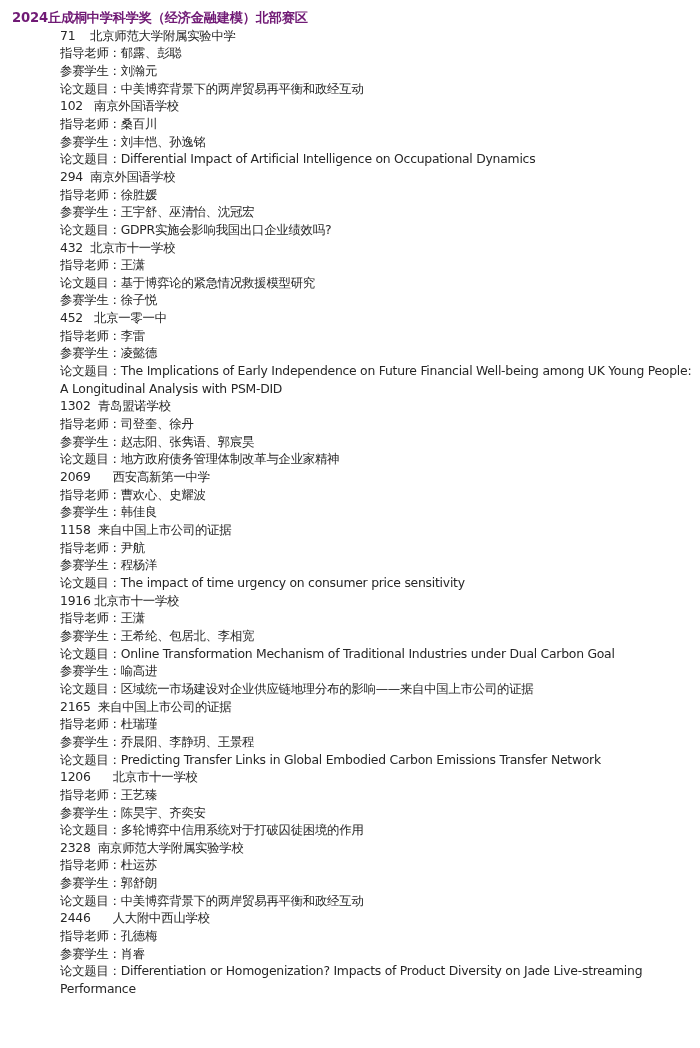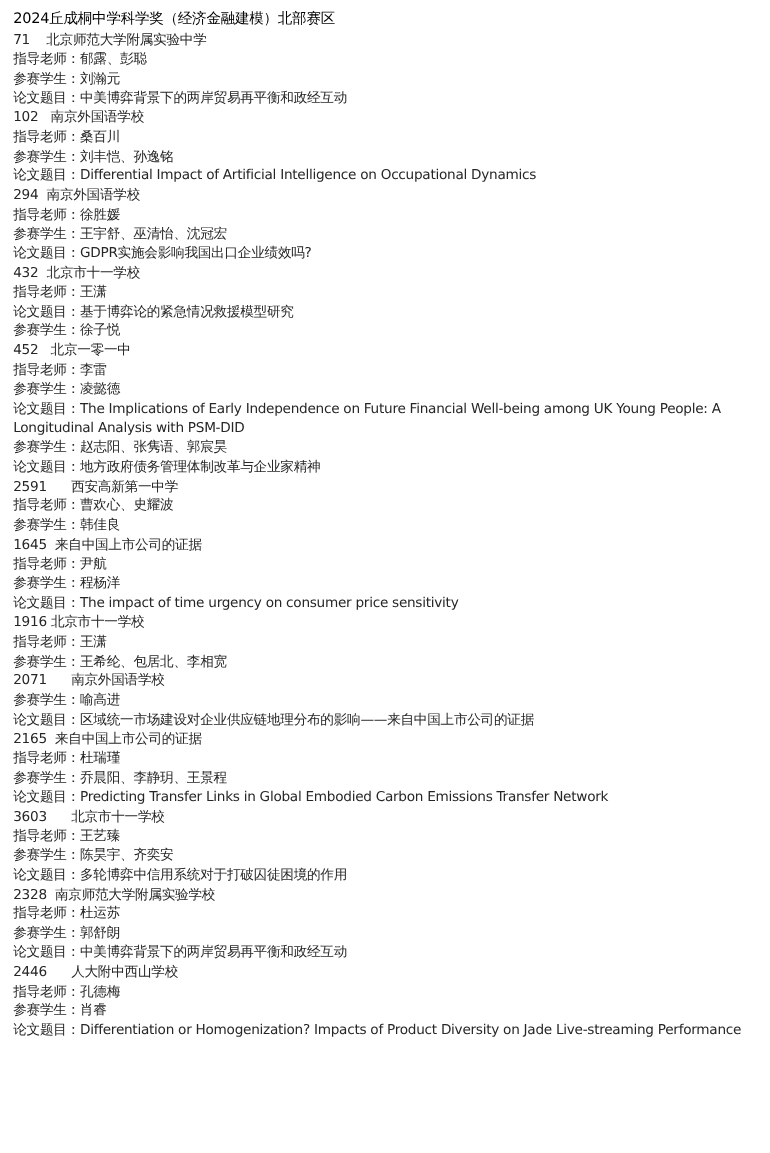--- a/index.html
+++ b/index.html
@@ -3,26 +3,26 @@
 <meta charset="utf-8">
 <style>
   html, body { margin: 0; padding: 0; background: #ffffff; }
   body {
     width: 700px; height: 1048px; overflow: hidden;
     font-family: "DejaVu Sans", "Liberation Sans", sans-serif;
     color: #222222;
   }
   .doc { padding: 9px 0 0 12px; width: 680px; }
   .title {
-    font-size: 13.2px; font-weight: normal; line-height: 17.65px; height: 17.65px;
-    white-space: nowrap; letter-spacing: -0.2px; color: #000000;
+    font-size: 13.2px; font-weight: bold; line-height: 17.65px; height: 17.65px;
+    white-space: nowrap; letter-spacing: -0.2px; color: #701a75;
   }
   .line {
     font-size: 12.4px; line-height: 17.65px; min-height: 17.65px;
-    letter-spacing: -0.25px; color: #262626;
+    letter-spacing: -0.25px; color: #262626; margin-left: 48px;
   }
   .nowrap { white-space: nowrap; }
   .label { }
   .num { display: inline-block; }
   .school { }
 </style>
 </head>
 <body>
 
 <div class="doc">
@@ -98,42 +98,48 @@
     <div class="line nowrap">
       <span class="label">参赛学生：</span><span>凌懿德</span>
     </div>
     <div class="line">
       <span class="label">论文题目：</span><span>The Implications of Early Independence on Future Financial Well-being among UK Young People: A Longitudinal Analysis with PSM-DID</span>
     </div>
   </div>
 
   <div class="entry">
     <div class="line nowrap">
+      <span class="num">1302</span><span style="white-space:pre">  </span><span class="school">青岛盟诺学校</span>
+    </div>
+    <div class="line nowrap">
+      <span class="label">指导老师：</span><span>司登奎、徐丹</span>
+    </div>
+    <div class="line nowrap">
       <span class="label">参赛学生：</span><span>赵志阳、张隽语、郭宸昊</span>
     </div>
     <div class="line">
       <span class="label">论文题目：</span><span>地方政府债务管理体制改革与企业家精神</span>
     </div>
   </div>
 
   <div class="entry">
     <div class="line nowrap">
-      <span class="num">2591</span><span style="white-space:pre">      </span><span class="school">西安高新第一中学</span>
+      <span class="num">2069</span><span style="white-space:pre">      </span><span class="school">西安高新第一中学</span>
     </div>
     <div class="line nowrap">
       <span class="label">指导老师：</span><span>曹欢心、史耀波</span>
     </div>
     <div class="line nowrap">
       <span class="label">参赛学生：</span><span>韩佳良</span>
     </div>
   </div>
 
   <div class="entry">
     <div class="line nowrap">
-      <span class="num">1645</span><span style="white-space:pre">  </span><span class="school">来自中国上市公司的证据</span>
+      <span class="num">1158</span><span style="white-space:pre">  </span><span class="school">来自中国上市公司的证据</span>
     </div>
     <div class="line nowrap">
       <span class="label">指导老师：</span><span>尹航</span>
     </div>
     <div class="line nowrap">
       <span class="label">参赛学生：</span><span>程杨洋</span>
     </div>
     <div class="line">
       <span class="label">论文题目：</span><span>The impact of time urgency on consumer price sensitivity</span>
     </div>
@@ -142,26 +148,26 @@
   <div class="entry">
     <div class="line nowrap">
       <span class="num">1916</span><span style="white-space:pre"> </span><span class="school">北京市十一学校</span>
     </div>
     <div class="line nowrap">
       <span class="label">指导老师：</span><span>王潇</span>
     </div>
     <div class="line nowrap">
       <span class="label">参赛学生：</span><span>王希纶、包居北、李相宽</span>
     </div>
-  </div>
-
-  <div class="entry">
-    <div class="line nowrap">
-      <span class="num">2071</span><span style="white-space:pre">      </span><span class="school">南京外国语学校</span>
-    </div>
+    <div class="line">
+      <span class="label">论文题目：</span><span>Online Transformation Mechanism of Traditional Industries under Dual Carbon Goal</span>
+    </div>
+  </div>
+
+  <div class="entry">
     <div class="line nowrap">
       <span class="label">参赛学生：</span><span>喻高进</span>
     </div>
     <div class="line">
       <span class="label">论文题目：</span><span>区域统一市场建设对企业供应链地理分布的影响——来自中国上市公司的证据</span>
     </div>
   </div>
 
   <div class="entry">
     <div class="line nowrap">
@@ -173,21 +179,21 @@
     <div class="line nowrap">
       <span class="label">参赛学生：</span><span>乔晨阳、李静玥、王景程</span>
     </div>
     <div class="line">
       <span class="label">论文题目：</span><span>Predicting Transfer Links in Global Embodied Carbon Emissions Transfer Network</span>
     </div>
   </div>
 
   <div class="entry">
     <div class="line nowrap">
-      <span class="num">3603</span><span style="white-space:pre">      </span><span class="school">北京市十一学校</span>
+      <span class="num">1206</span><span style="white-space:pre">      </span><span class="school">北京市十一学校</span>
     </div>
     <div class="line nowrap">
       <span class="label">指导老师：</span><span>王艺臻</span>
     </div>
     <div class="line nowrap">
       <span class="label">参赛学生：</span><span>陈昊宇、齐奕安</span>
     </div>
     <div class="line">
       <span class="label">论文题目：</span><span>多轮博弈中信用系统对于打破囚徒困境的作用</span>
     </div>

